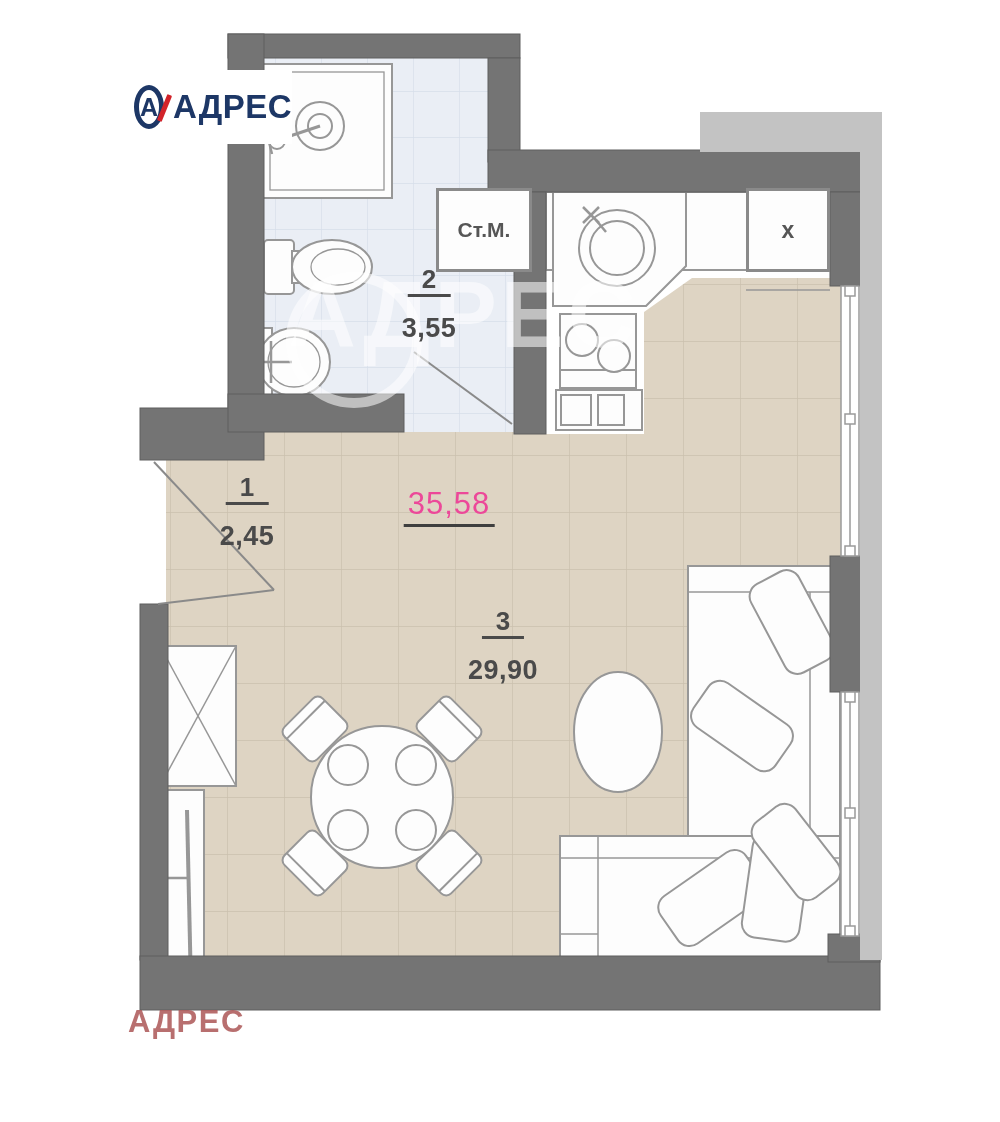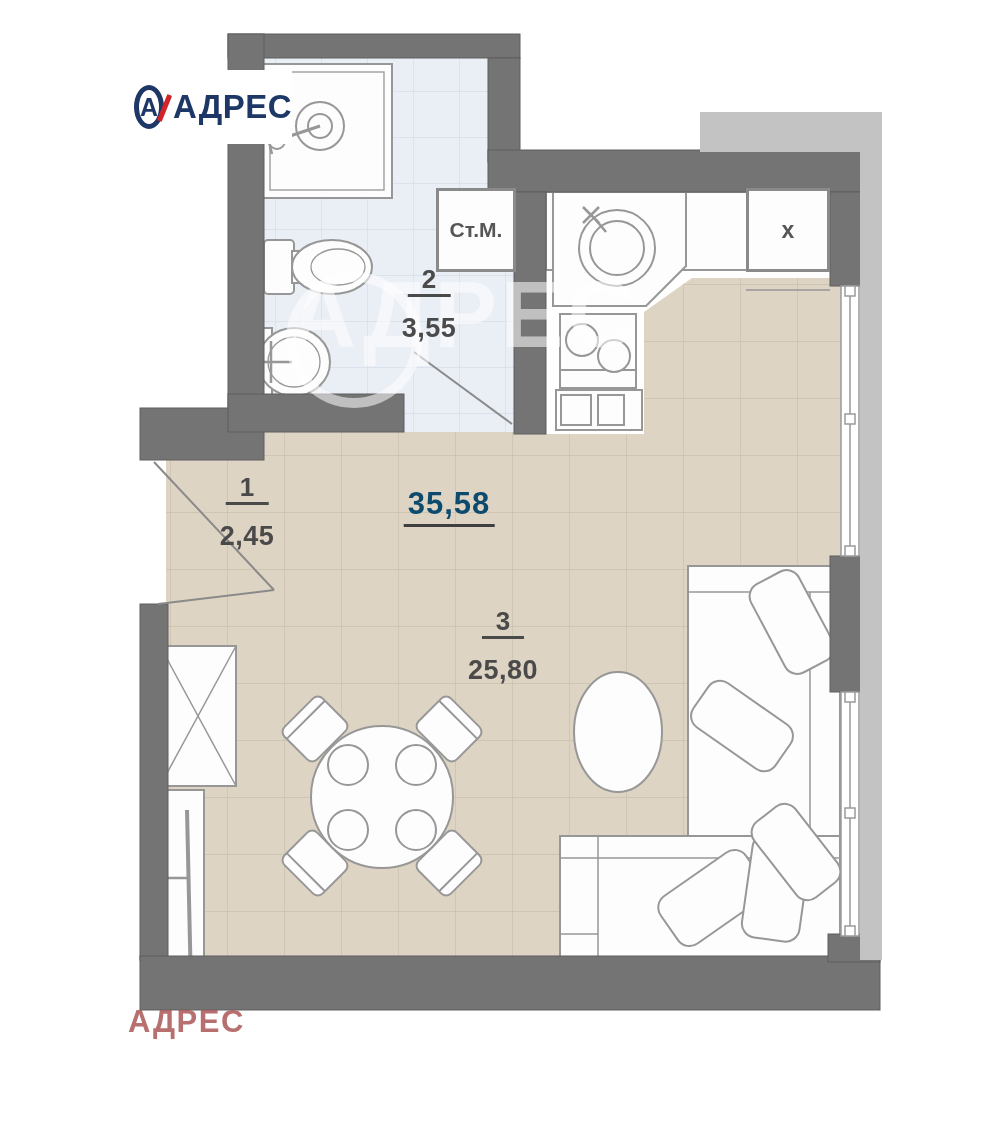--- a/index.html
+++ b/index.html
@@ -7,21 +7,21 @@
   #canvas{position:relative;width:1000px;height:1122px;background:#ffffff;overflow:hidden;}
   .abs{position:absolute;}
   svg{display:block;}
 
   
   .fraction{transform:translateX(-50%);text-align:center;color:#4a4a4a;z-index:5;}
   .fraction .num{display:inline-block;font-size:26px;font-weight:700;line-height:1.05;
                  padding:0 14px 1px 14px;border-bottom:3px solid #4a4a4a;}
   .fraction .den{font-size:27px;font-weight:700;line-height:1.15;letter-spacing:.5px;margin-top:16px;}
 
-  .total-label{transform:translateX(-50%);font-size:31px;font-weight:700;color:#0c4a6e;
+  .total-label{transform:translateX(-50%);font-size:31px;font-weight:400;color:#ec4899;
                border-bottom:3px solid #3f3f3f;padding:0 4px 2px 4px;letter-spacing:1px;z-index:5;}
 
   
   .plan-box{background:#fdfdfd;border:3px solid #8a8a8a;display:flex;align-items:center;
             justify-content:center;color:#565656;font-weight:700;z-index:2;box-sizing:border-box;}
 
   
   .logo-box{left:126px;top:70px;width:166px;height:74px;background:#ffffff;display:flex;
             align-items:center;gap:9px;padding-left:8px;z-index:7;box-sizing:border-box;}
   .logo-circle{position:relative;width:44px;height:44px;border:5px solid #1d3766;border-radius:50%;
@@ -192,38 +192,38 @@
       <rect x="845" y="926" width="10" height="10"></rect>
     </g>
 
     <g stroke="#8a8a8a" stroke-width="2" fill="none">
       <line x1="154" y1="462" x2="274" y2="590"></line>
       <line x1="274" y1="590" x2="158" y2="604"></line>
       <line x1="512" y1="424" x2="414" y2="352"></line>
     </g>
   </svg>
 
-  <div class="abs plan-box" style="left:436px;top:188px;width:80px;height:84px;font-size:21px;">
+  <div class="abs plan-box" style="left:436px;top:188px;width:96px;height:84px;font-size:21px;">
     <span>Ст.М.</span>
   </div>
   <div class="abs plan-box" style="left:746px;top:188px;width:84px;height:84px;font-size:23px;">
     <span>x</span>
   </div>
 
   <div class="abs fraction" style="left:247px;top:474px;">
     <div class="num">1</div>
     <div class="den">2,45</div>
   </div>
   <div class="abs fraction" style="left:429px;top:266px;">
     <div class="num">2</div>
     <div class="den">3,55</div>
   </div>
   <div class="abs fraction" style="left:503px;top:608px;">
     <div class="num">3</div>
-    <div class="den">25,80</div>
+    <div class="den">29,90</div>
   </div>
   <div class="abs total-label" style="left:449px;top:486px;">35,58</div>
 
   <div class="abs wm-center">
     <div class="wm-circle"></div>
     <div class="wm-text">АДРЕС</div>
   </div>
 
   <div class="abs logo-box">
     <span class="logo-circle">

